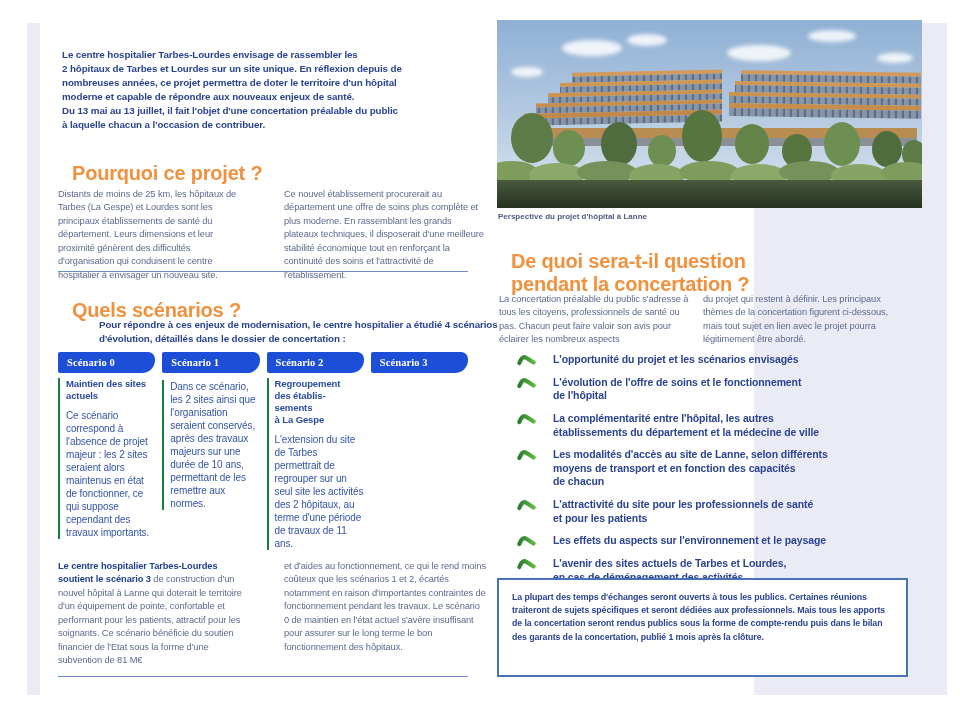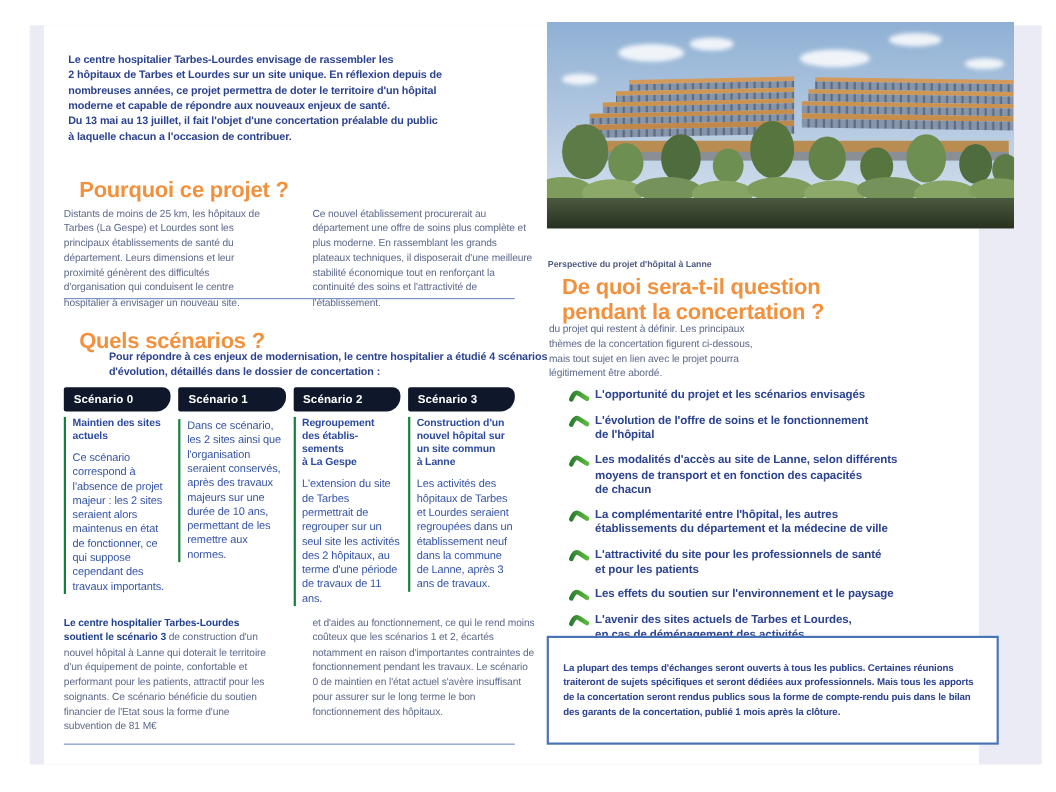--- a/index.html
+++ b/index.html
@@ -1,21 +1,21 @@
 <!DOCTYPE html>
 <html><head>
 <meta charset="utf-8">
 <style>
   html,body{margin:0;padding:0;}
   body{
     width:960px;height:720px;position:relative;background:#ffffff;
     font-family:"Liberation Sans", sans-serif;overflow:hidden;
   }
   .backdrop{position:absolute;left:27px;top:23px;width:920px;height:672px;background:#ebebf6;}
-  .sheet{position:absolute;left:40px;top:23px;width:850px;height:672px;background:#ffffff;}
+  .sheet{position:absolute;left:40px;top:23px;width:714px;height:672px;background:#ffffff;}
   .left-page,.right-page{position:absolute;top:0;height:672px;}
   .left-page{left:18px;width:410px;}
   .right-page{left:457px;width:425px;}
   p{margin:0;}
   .pre{white-space:pre-line;}
   
   .intro{position:absolute;top:25px;left:4px;width:406px;
     font-size:9.8px;line-height:1.42;font-weight:bold;color:#2c4390;letter-spacing:-0.1px;white-space:pre-line;}
   .h-orange{position:absolute;margin:14px;font-weight:bold;color:#f2913d;letter-spacing:-0.2px;}
   .h-why{top:125px;left:0;font-size:20px;}
@@ -26,41 +26,41 @@
   .col-a{width:190px;flex:0 0 auto;}
   .col-b{width:202px;flex:0 0 auto;}
   .body-muted{font-size:9.3px;line-height:1.45;color:#5e6a8c;letter-spacing:-0.1px;}
   .rule{position:absolute;left:0;width:410px;height:0;border:none;border-top:1.5px solid #6b8cc4;margin:0;}
   .rule-1{top:248px;}
   .rule-2{top:653px;}
   .scen-intro{position:absolute;top:295px;left:2px;width:408px;
     font-size:9.8px;line-height:1.4;font-weight:bold;color:#2c4390;letter-spacing:-0.1px;margin-left:39px;}
   .scen-grid{position:absolute;top:329px;left:0;width:410px;display:flex;gap:7px;}
   .scen-col{flex:1 1 0;min-width:0;}
-  .scen-tab{background:#0f172a;color:#ffffff;font-weight:bold;font-size:10.5px;
-    padding:5px 0 5px 9px;border-radius:2px 7px 13px 2px;letter-spacing:0.1px;}
+  .scen-tab{background:#1d4ed8;color:#ffffff;font-weight:bold;font-size:10.5px;
+    padding:5px 0 5px 9px;border-radius:2px 7px 13px 2px;letter-spacing:0.1px;font-family:Liberation Serif, serif;}
   .scen-content{margin-top:5px;border-left:2px solid #15803d;padding-left:6px;}
   .scen-heading{font-size:9.5px;line-height:1.25;font-weight:bold;color:#2b4aa0;white-space:pre-line;letter-spacing:-0.1px;}
   .scen-text{margin-top:7px;font-size:10px;line-height:1.3;font-weight:normal;color:#3554a6;letter-spacing:-0.1px;}
   .concl{top:537px;left:0;width:410px;}
   .concl-bold{color:#1f3f8f;font-weight:bold;text-align:center;}
   
   .photo{position:absolute;top:-3px;left:0;width:425px;height:188px;overflow:hidden;}
   .photo svg{display:block;width:100%;height:100%;}
-  .caption{position:absolute;top:189px;left:1px;font-size:8px;font-weight:bold;color:#4f5b80;letter-spacing:0;margin-top:24px;}
+  .caption{position:absolute;top:189px;left:1px;font-size:8px;font-weight:bold;color:#4f5b80;letter-spacing:0;}
   .h-question{top:213px;left:0;font-size:20px;line-height:1.15;white-space:pre-line;}
   .topics{position:absolute;top:330px;left:20px;width:392px;list-style:none;margin:0;padding:0;}
-  .topics li{display:flex;align-items:flex-start;margin-bottom:9px;}
+  .topics li{display:flex;align-items:flex-start;margin-bottom:9px;gap:12px;}
   .arrow{flex:0 0 24px;margin-top:0;}
   .arrow svg{display:block;width:19px;height:13px;}
   .topic-text{font-size:10.5px;line-height:1.3;font-weight:bold;color:#2c4390;white-space:pre-line;letter-spacing:-0.1px;}
   .savoir-box{position:absolute;top:555px;left:0;width:411px;height:99px;box-sizing:border-box;
     border:2px solid #4a73b5;background:#ffffff;padding:11px 13px;}
   .box-title{font-size:11px;font-weight:bold;color:#1f3f8f;letter-spacing:0.2px;}
-  .box-body{margin-top:10px;font-size:8.8px;line-height:1.5;font-weight:bold;color:#2c4390;letter-spacing:-0.1px;}
+  .box-body{margin-top:0;font-size:8.8px;line-height:1.5;font-weight:bold;color:#2c4390;letter-spacing:-0.1px;}
 </style>
 </head>
 <body>
 
 <div class="backdrop"></div>
 
 <div class="sheet">
 
   <section class="left-page">
 
@@ -108,27 +108,20 @@
           <p class="scen-heading">Regroupement
 des établis-
 sements
 à La Gespe</p>
           <p class="scen-text">L'extension du site de Tarbes permettrait de regrouper sur un seul site les activités des 2 hôpitaux, au terme d'une période de travaux de 11 ans.</p>
         </div>
       </div>
 
       <div class="scen-col">
         <div class="scen-tab">Scénario 3</div>
-        <div class="scen-content">
-          <p class="scen-heading">Construction d'un
-nouvel hôpital sur
-un site commun
-à Lanne</p>
-          <p class="scen-text">Les activités des hôpitaux de Tarbes et Lourdes seraient regroupées dans un établissement neuf dans la commune de Lanne, après 3 ans de travaux.</p>
-        </div>
       </div>
 
     </div>
 
     <div class="two-col concl">
       <p class="body-muted col-a"><span class="concl-bold">Le centre hospitalier Tarbes-Lourdes soutient le scénario 3</span><span> de construction d'un nouvel hôpital à Lanne qui doterait le territoire d'un équipement de pointe, confortable et performant pour les patients, attractif pour les soignants. Ce scénario bénéficie du soutien financier de l'Etat sous la forme d'une subvention de 81 M€</span></p>
       <p class="body-muted col-b">et d'aides au fonctionnement, ce qui le rend moins coûteux que les scénarios 1 et 2, écartés notamment en raison d'importantes contraintes de fonctionnement pendant les travaux. Le scénario 0 de maintien en l'état actuel s'avère insuffisant pour assurer sur le long terme le bon fonctionnement des hôpitaux.</p>
     </div>
 
     <hr class="rule rule-2">
@@ -225,20 +218,21 @@
         <rect x="0" y="160" width="425" height="28" fill="url(#lawn)"></rect>
       </svg>
     </div>
 
     <p class="caption">Perspective du projet d'hôpital à Lanne</p>
 
     <h1 class="h-orange h-question pre">De quoi sera-t-il question
 pendant la concertation ?</h1>
 
     <div class="two-col q-cols">
+      <p class="body-muted col-a">La concertation préalable du public s'adresse à tous les citoyens, professionnels de santé ou pas. Chacun peut faire valoir son avis pour éclairer les nombreux aspects</p>
       <p class="body-muted col-b">du projet qui restent à définir. Les principaux thèmes de la concertation figurent ci-dessous, mais tout sujet en lien avec le projet pourra légitimement être abordé.</p>
     </div>
 
     <ul class="topics">
       <li>
         <span class="arrow">
             <svg viewBox="0 0 32 20">
               <defs>
                 <linearGradient id="g0" x1="0" y1="0" x2="1" y2="0">
                   <stop offset="0" stop-color="#2e7d32"></stop>
@@ -258,49 +252,49 @@
           </span>
         <span class="topic-text">L'évolution de l'offre de soins et le fonctionnement
 de l'hôpital</span>
       </li>
       <li>
         <span class="arrow">
             <svg viewBox="0 0 32 20">
               <path d="M4,16 C8,6 12,4 17,8 L28,15" fill="none" stroke="url(#g0)" stroke-width="7" stroke-linecap="round"></path>
             </svg>
           </span>
+        <span class="topic-text">La complémentarité entre l'hôpital, les autres
+établissements du département et la médecine de ville</span>
+      </li>
+      <li>
+        <span class="arrow">
+            <svg viewBox="0 0 32 20">
+              <path d="M4,16 C8,6 12,4 17,8 L28,15" fill="none" stroke="url(#g0)" stroke-width="7" stroke-linecap="round"></path>
+            </svg>
+          </span>
         <span class="topic-text">Les modalités d'accès au site de Lanne, selon différents
 moyens de transport et en fonction des capacités
 de chacun</span>
       </li>
       <li>
         <span class="arrow">
             <svg viewBox="0 0 32 20">
               <path d="M4,16 C8,6 12,4 17,8 L28,15" fill="none" stroke="url(#g0)" stroke-width="7" stroke-linecap="round"></path>
             </svg>
           </span>
-        <span class="topic-text">La complémentarité entre l'hôpital, les autres
-établissements du département et la médecine de ville</span>
-      </li>
-      <li>
-        <span class="arrow">
-            <svg viewBox="0 0 32 20">
-              <path d="M4,16 C8,6 12,4 17,8 L28,15" fill="none" stroke="url(#g0)" stroke-width="7" stroke-linecap="round"></path>
-            </svg>
-          </span>
         <span class="topic-text">L'attractivité du site pour les professionnels de santé
 et pour les patients</span>
       </li>
       <li>
         <span class="arrow">
             <svg viewBox="0 0 32 20">
               <path d="M4,16 C8,6 12,4 17,8 L28,15" fill="none" stroke="url(#g0)" stroke-width="7" stroke-linecap="round"></path>
             </svg>
           </span>
-        <span class="topic-text">Les effets du soutien sur l'environnement et le paysage</span>
+        <span class="topic-text">Les effets du aspects sur l'environnement et le paysage</span>
       </li>
       <li>
         <span class="arrow">
             <svg viewBox="0 0 32 20">
               <path d="M4,16 C8,6 12,4 17,8 L28,15" fill="none" stroke="url(#g0)" stroke-width="7" stroke-linecap="round"></path>
             </svg>
           </span>
         <span class="topic-text">L'avenir des sites actuels de Tarbes et Lourdes,
 en cas de déménagement des activités</span>
       </li>

